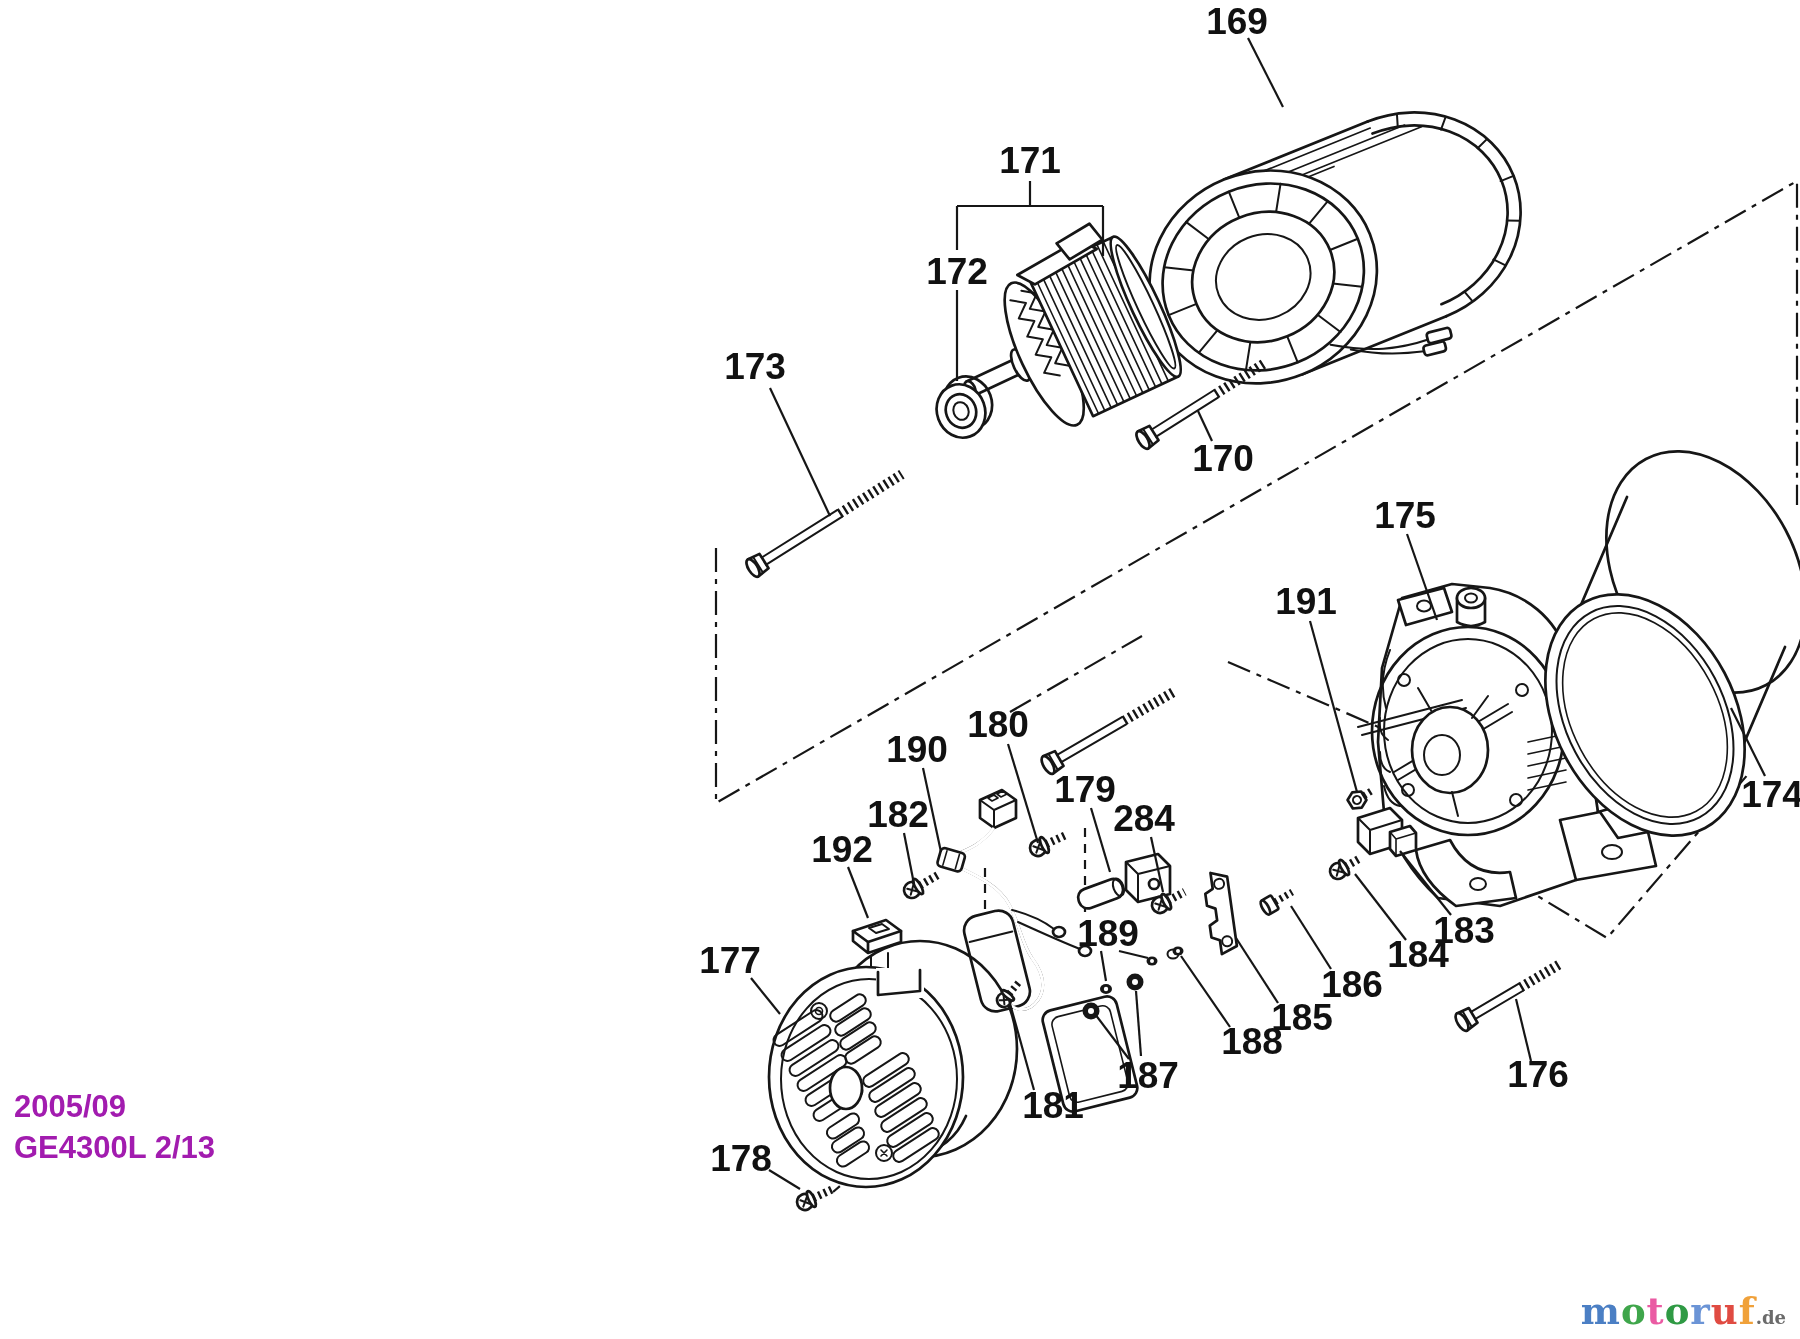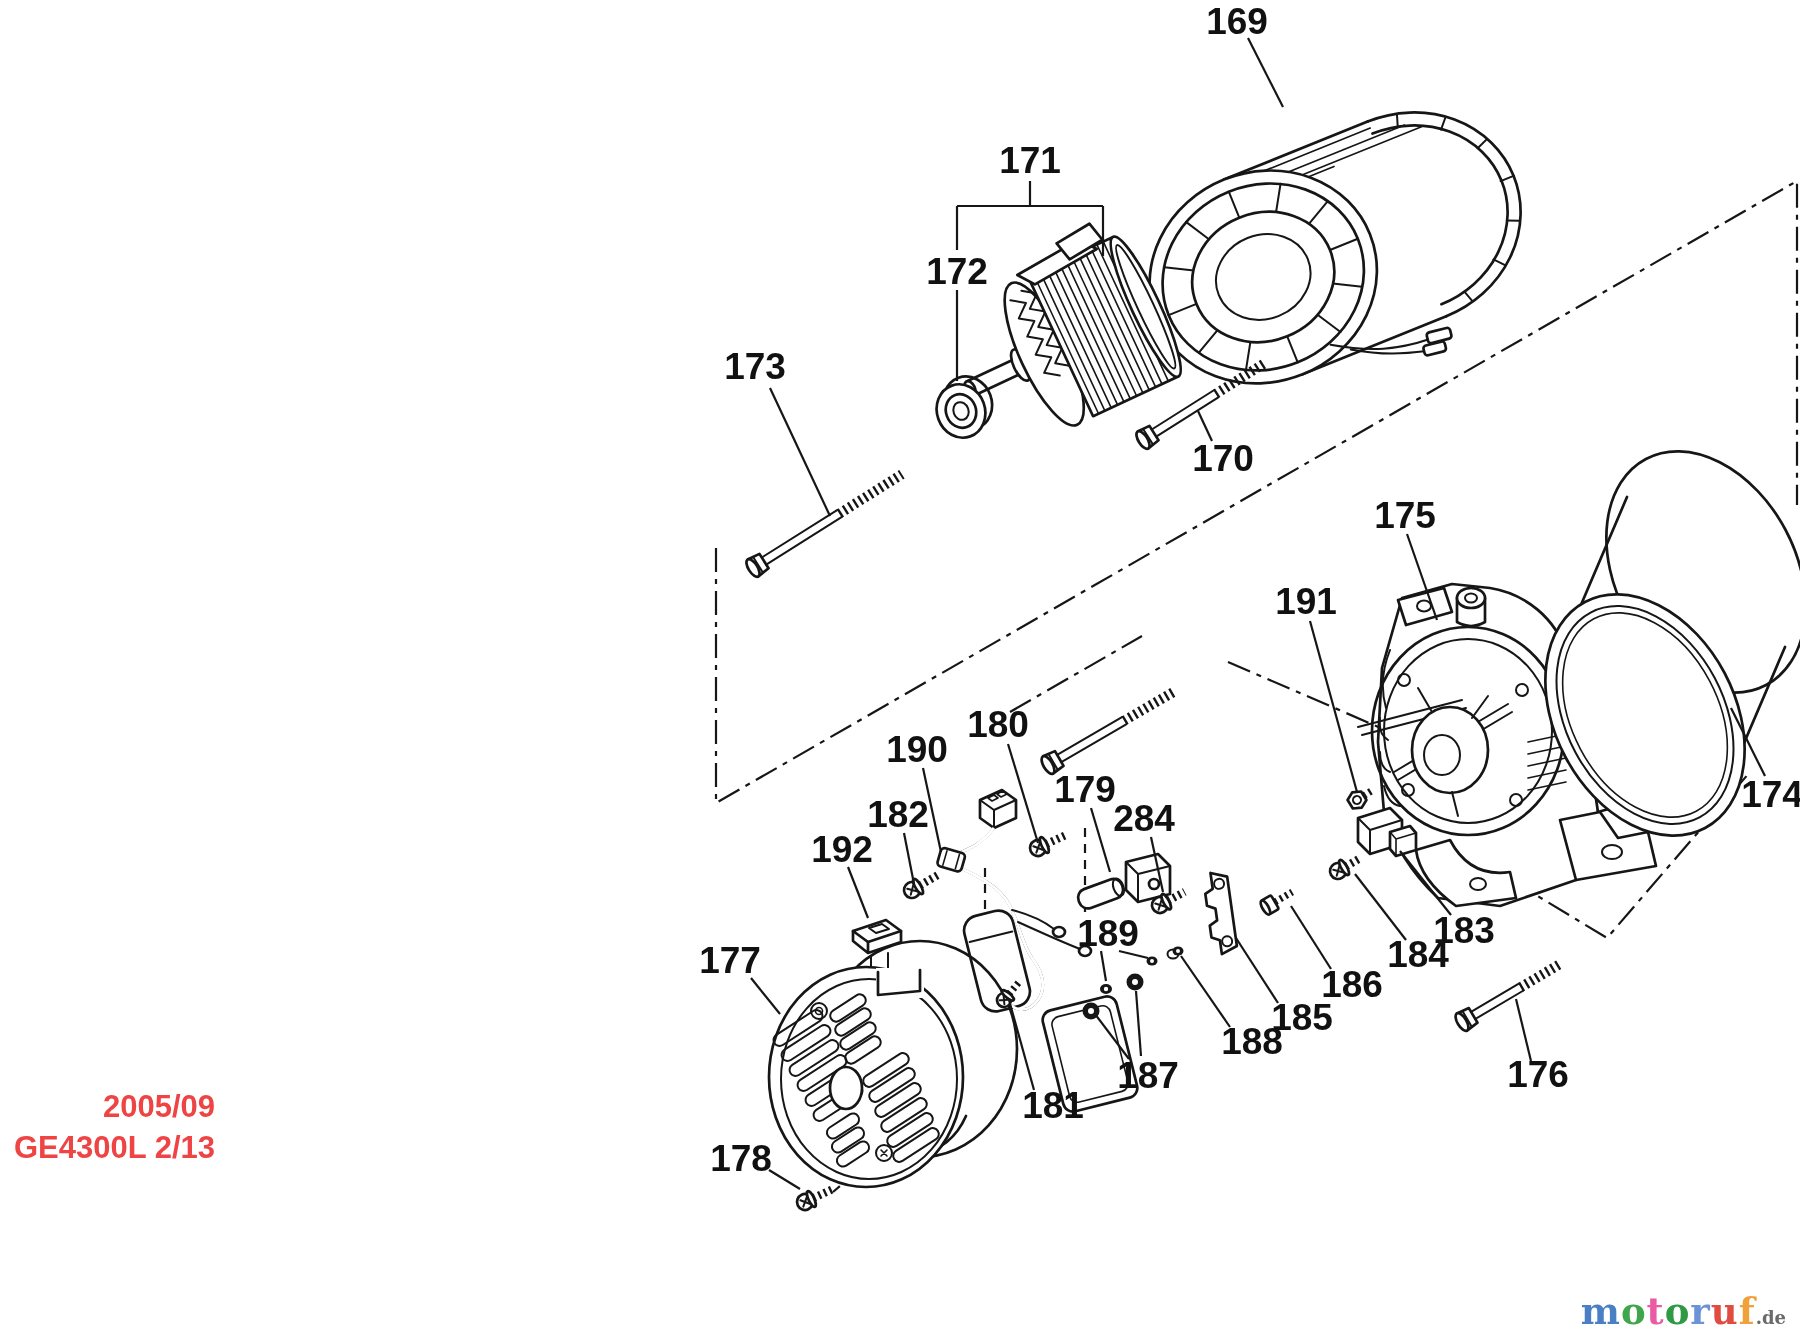--- a/index.html
+++ b/index.html
@@ -9,21 +9,21 @@
   .s  {stroke:#161616;fill:none;stroke-width:2.7;stroke-linecap:round;stroke-linejoin:round;}
   .sw {stroke:#161616;fill:#ffffff;stroke-width:2.7;stroke-linecap:round;stroke-linejoin:round;}
   .t1 {stroke-width:1.6;}
   .t2 {stroke-width:2;}
   .dk {fill:#161616;stroke:none;}
   .dd {stroke:#161616;fill:none;stroke-width:2.2;stroke-dasharray:24 7 5 7;}
   .ds {stroke:#161616;fill:none;stroke-width:2.2;stroke-dasharray:9 7;}
   .thr{stroke:#161616;fill:none;stroke-dasharray:2.4 3.6;}
   .leader{stroke:#161616;stroke-width:2.2;fill:none;}
   .callout{font:700 37px "Liberation Sans",sans-serif;fill:#111;text-anchor:middle;dominant-baseline:central;}
-  .footer{position:absolute;left:14px;top:1087px;font:600 31px/1.32 "Liberation Sans",sans-serif;color:#ef4444;text-align:right;}
+  .footer{position:absolute;left:14px;top:1087px;font:600 31px/1.32 "Liberation Sans",sans-serif;color:#a21caf;}
   .wm{position:absolute;right:14px;bottom:6px;font-family:"DejaVu Serif",serif;font-weight:700;font-size:37px;letter-spacing:1px;margin-left:20px;}
   .wm .suffix{font-size:18px;font-weight:600;letter-spacing:0;}
 </style>
 </head>
 <body>
 
 <svg id="diagram-svg" width="1800" height="1339" viewBox="0 0 1800 1339">
 
   <g>
     <path class="dd" d="M716,548 L716,803 L1797,181 L1797,505"></path>

